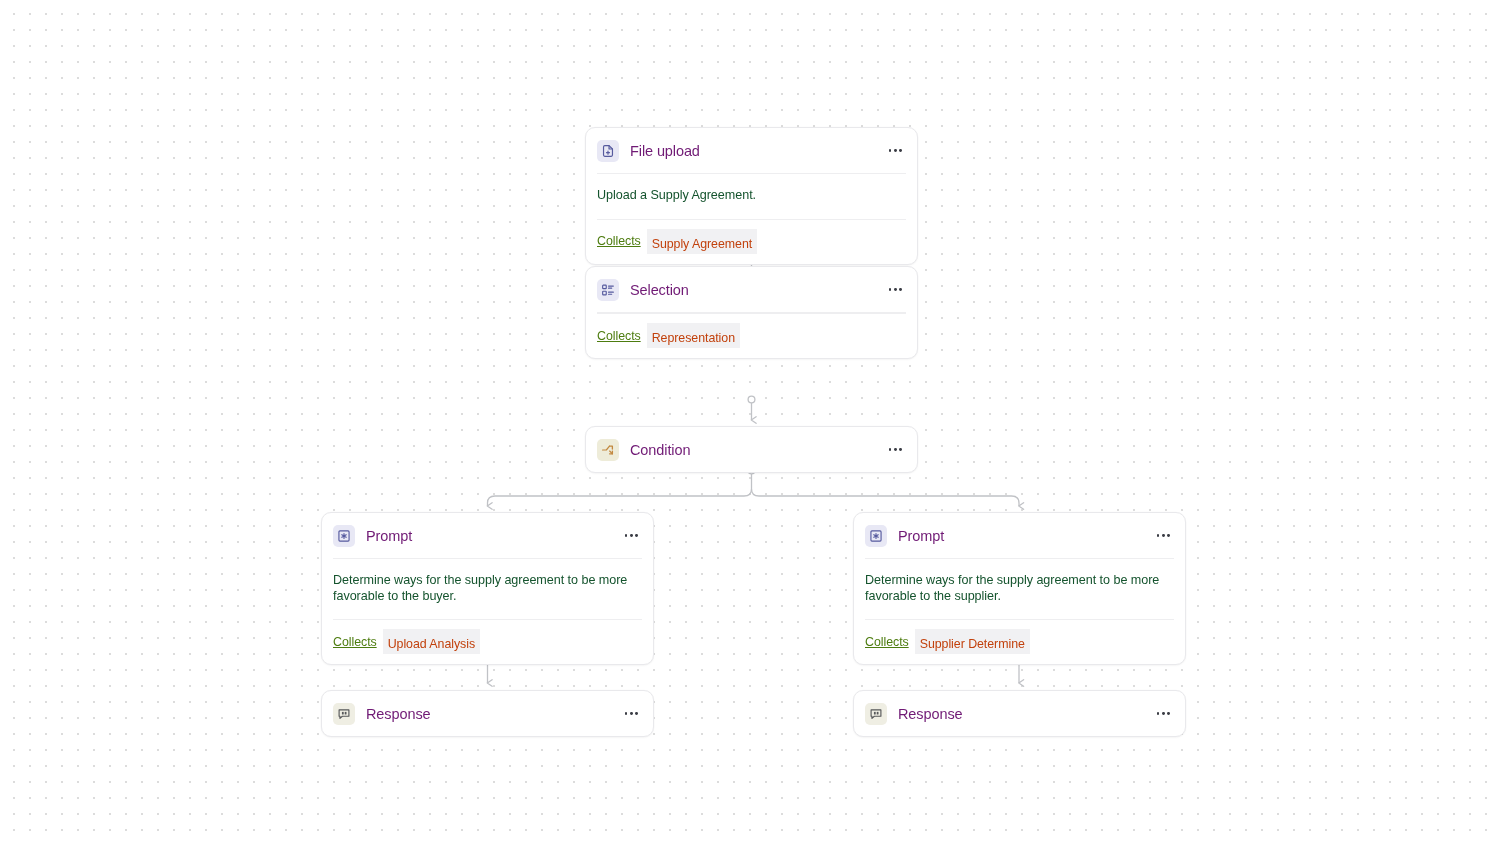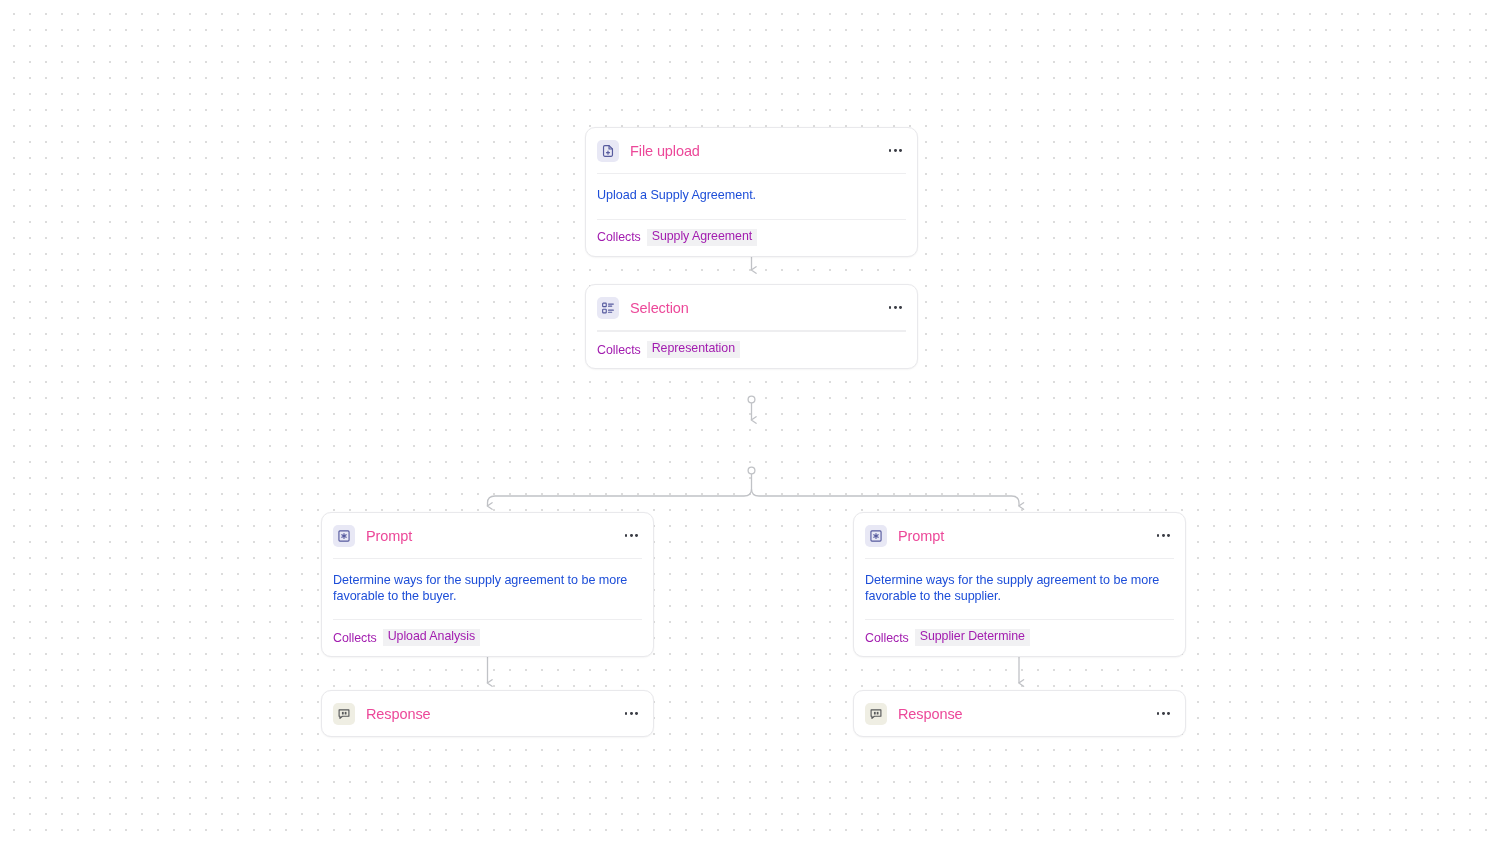--- a/index.html
+++ b/index.html
@@ -66,21 +66,21 @@
   }
   .node-icon svg { display: block; }
 
   .icon-violet { background: #e8e8f5; }
   .icon-amber  { background: #eeecd9; }
   .icon-cream  { background: #efeee3; }
 
   .node-title {
     margin-left: 11px;
     font-size: 14.5px;
-    color: #ec4899;
+    color: #701a75;
     letter-spacing: -0.1px;
     white-space: nowrap;
   }
 
   .node-menu {
     margin-left: auto;
     display: flex;
     align-items: center;
     gap: 2.5px;
     padding: 6px 2px;
@@ -97,44 +97,44 @@
   .divider {
     height: 1px;
     background: #eeeef0;
     margin: 0 11px;
   }
 
   .node-desc {
     padding: 14px 11px 15px 11px;
     font-size: 12.6px;
     line-height: 1.25;
-    color: #1d4ed8;
+    color: #14532d;
     letter-spacing: -0.05px;
   }
 
   .node-collects {
     display: flex;
     align-items: center;
     gap: 6px;
     padding: 9px 11px 10px 11px;
     font-size: 12.4px;
   }
-  .collects-label { color: #a21caf; letter-spacing: -0.05px; }
+  .collects-label { color: #4d7c0f; letter-spacing: -0.05px; text-decoration: underline; }
   .collects-chip {
     background: #f1f1f3;
     border-radius: 0;
-    padding: 0 5px 3px 5px;
-    color: #a21caf;
+    padding: 8px 5px 3px 5px;
+    color: #c2410c;
     letter-spacing: -0.05px;
     white-space: nowrap;
   }
 
   
   #node-file-upload { left: 585px; top: 127px; width: 333px; }
-  #node-selection   { left: 585px; top: 284px; width: 333px; }
+  #node-selection   { left: 585px; top: 266px; width: 333px; }
   #node-condition   { left: 585px; top: 426px; width: 333px; }
   #node-prompt-buyer    { left: 321px; top: 512px; width: 333px; }
   #node-prompt-supplier { left: 853px; top: 512px; width: 333px; }
   #node-response-buyer    { left: 321px; top: 690px; width: 333px; }
   #node-response-supplier { left: 853px; top: 690px; width: 333px; }
 </style>
 </head>
 <body>
 
 <div id="canvas">
@@ -220,20 +220,38 @@
       </span>
     </div>
     <div class="divider"></div>
     <div class="divider"></div>
     <div class="node-collects">
       <span class="collects-label">Collects</span>
       <span class="collects-chip">Representation</span>
     </div>
   </div>
 
+  <div class="node" id="node-condition">
+    <div class="node-header">
+      <span class="node-icon icon-amber">
+        <svg width="14" height="14" viewBox="0 0 16 16" fill="none" stroke="#c2883f" stroke-width="1.4" stroke-linecap="round" stroke-linejoin="round">
+          <path d="M1.8 8H6.1l3.6-4.4"></path>
+          <path d="M9.7 3.6h3.3v3.3" stroke-width="1.5"></path>
+          <path d="M9.9 9.2l3.1 3.2"></path>
+          <path d="M13 9.2v3.2h-3.2" stroke-width="1.5"></path>
+        </svg>
+      </span>
+      <span class="node-title">Condition</span>
+      <span class="node-menu">
+        <i></i>
+        <i></i>
+        <i></i>
+      </span>
+    </div>
+  </div>
 
   <div class="node" id="node-prompt-buyer">
     <div class="node-header">
       <span class="node-icon icon-violet">
         <svg width="14" height="14" viewBox="0 0 16 16" fill="none" stroke="#565a9e" stroke-width="1.3" stroke-linecap="round" stroke-linejoin="round">
           <rect x="2.2" y="2.2" width="11.6" height="11.6" rx="1.1"></rect>
           <path d="M8 5.1v5.8M5.5 6.5l5 3M10.5 6.5l-5 3"></path>
         </svg>
       </span>
       <span class="node-title">Prompt</span>

